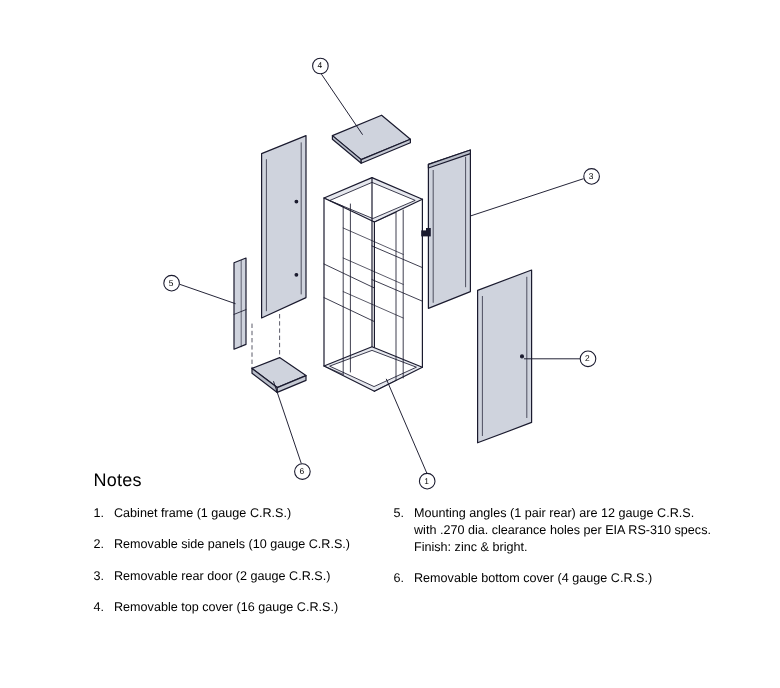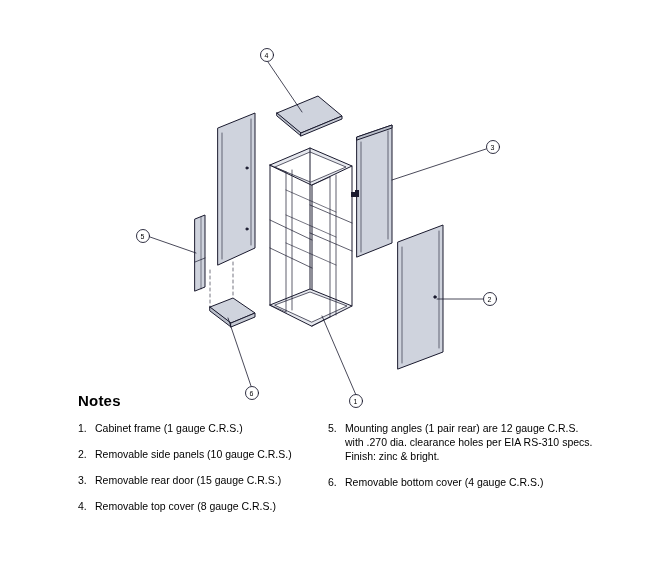--- a/index.html
+++ b/index.html
@@ -28,21 +28,21 @@
     height: 573px;
   }
   .notes-block {
     position: absolute;
     left: 78px;
     top: 392px;
     width: 520px;
   }
   .notes-title {
     font-size: 15px;
-    font-weight: bold;
+    font-weight: normal;
     letter-spacing: 0.2px;
     margin: 0 0 12px 0;
     font-family: "Liberation Sans", sans-serif;
   }
   .notes-cols {
     display: flex;
     flex-direction: row;
     gap: 0px;
   }
   .notes-col {
@@ -202,25 +202,25 @@
         <div class="note-item">
           <span class="note-num">1.</span>
           <span class="note-text">Cabinet frame (1 gauge C.R.S.)</span>
         </div>
         <div class="note-item">
           <span class="note-num">2.</span>
           <span class="note-text">Removable side panels (10 gauge C.R.S.)</span>
         </div>
         <div class="note-item">
           <span class="note-num">3.</span>
-          <span class="note-text">Removable rear door (15 gauge C.R.S.)</span>
+          <span class="note-text">Removable rear door (2 gauge C.R.S.)</span>
         </div>
         <div class="note-item">
           <span class="note-num">4.</span>
-          <span class="note-text">Removable top cover (8 gauge C.R.S.)</span>
+          <span class="note-text">Removable top cover (16 gauge C.R.S.)</span>
         </div>
       </div>
       <div class="notes-col right">
         <div class="note-item">
           <span class="note-num">5.</span>
           <span class="note-text">Mounting angles (1 pair rear) are 12 gauge C.R.S. with .270 dia. clearance holes per EIA RS-310 specs. Finish: zinc &amp; bright.</span>
         </div>
         <div class="note-item">
           <span class="note-num">6.</span>
           <span class="note-text">Removable bottom cover (4 gauge C.R.S.)</span>

